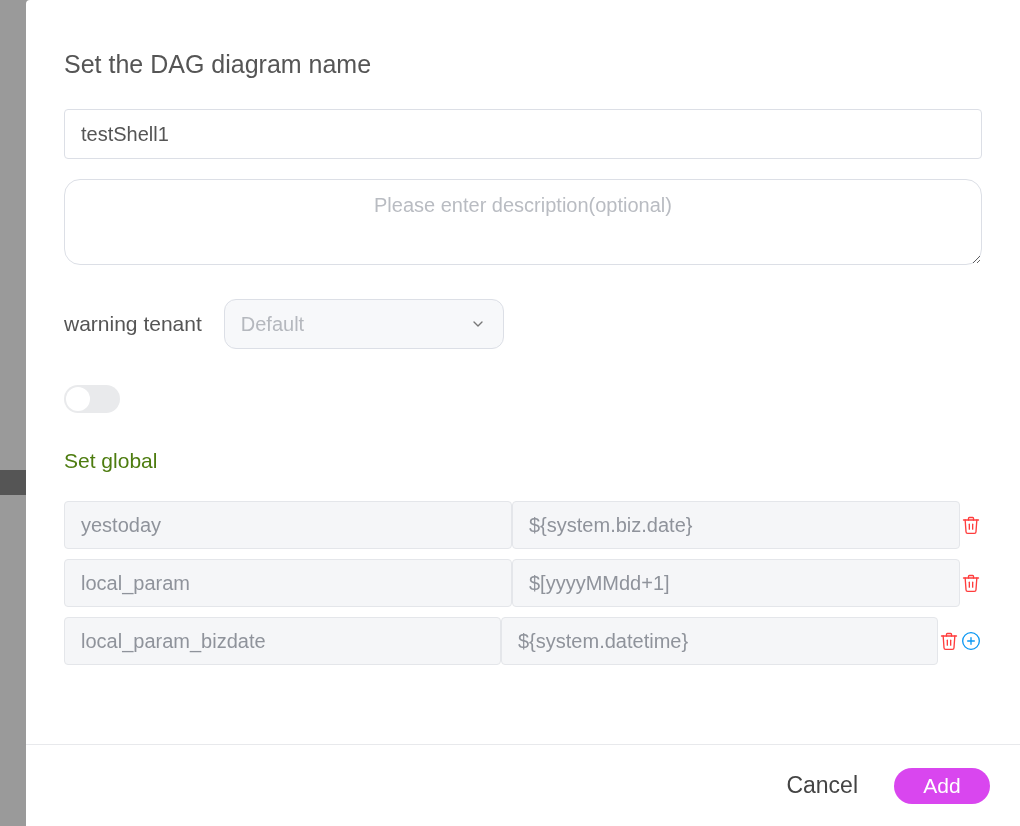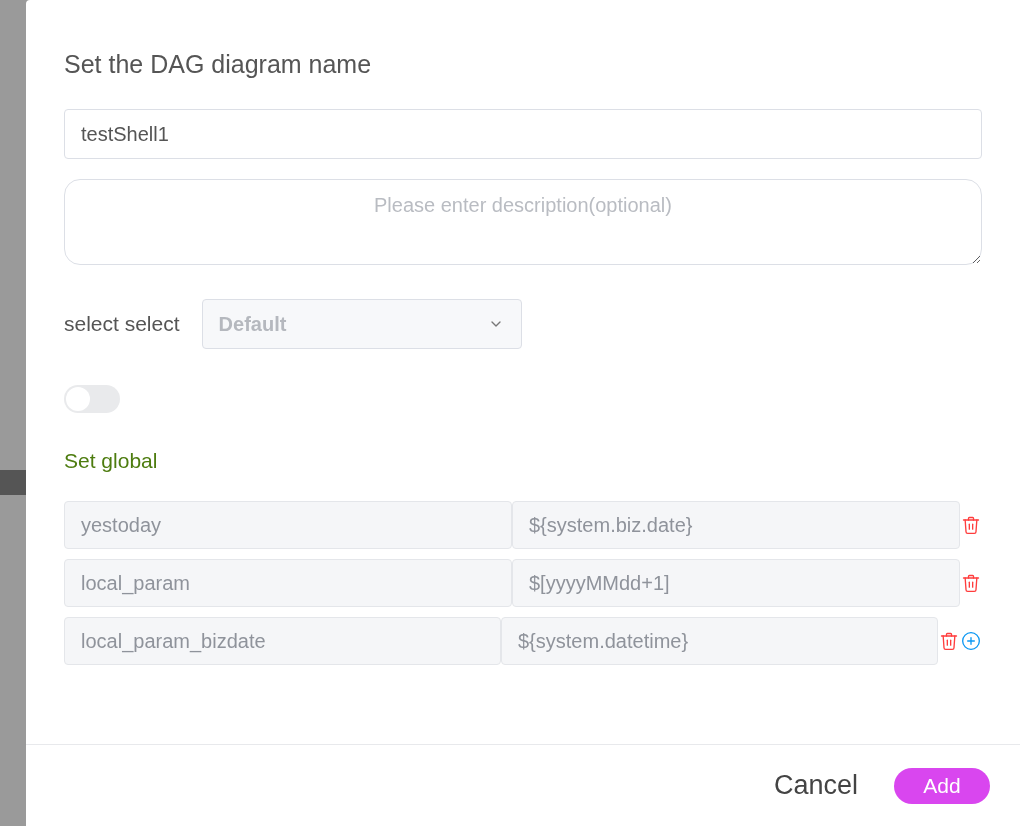--- a/index.html
+++ b/index.html
@@ -63,30 +63,29 @@
     margin-bottom: 36px;
   }
   .row-label {
     font-size: 21px;
     color: #555;
     margin-right: 22px;
     font-weight: 400;
   }
   .select {
     position: relative;
-    width: 320px;
+    width: 280px;
     height: 50px;
     border: 1px solid #dcdfe6;
-    border-radius: 4px;
+    border-radius: 12px;
     background: #f7f8fa;
     display: flex;
     align-items: center;
     padding: 0 16px;
     cursor: pointer;
-    font-weight: bold;
   }
   .select-text {
     font-size: 20px;
     color: #b5b8be;
     flex: 1;
   }
   .chevron {
     width: 18px;
     height: 18px;
     display: inline-flex;
@@ -153,21 +152,21 @@
     border-top: 1px solid #e8e9ec;
     height: 82px;
     display: flex;
     align-items: center;
     justify-content: flex-end;
     padding: 0 30px;
     gap: 30px;
     background: #fff;
   }
   .btn-cancel {
-    font-size: 27px;
+    font-size: 23px;
     color: #444;
     background: none;
     border: none;
     cursor: pointer;
   }
   .btn-add {
     font-size: 21px;
     color: #fff;
     background: #d946ef;
     border: none;
@@ -193,21 +192,21 @@
 
 <div class="modal">
 
   <div class="modal-title">Set the DAG diagram name</div>
 
   <input type="text" class="text-input" value="testShell1" style="">
 
   <textarea class="desc-textarea" placeholder="Please enter description(optional)" style=""></textarea>
 
   <div class="row">
-    <span class="row-label">select select</span>
+    <span class="row-label">warning tenant</span>
     <div class="select">
       <span class="select-text">Default</span>
       <span class="chevron">
         <svg width="16" height="16" viewBox="0 0 24 24" fill="none" stroke="currentColor" stroke-width="2" stroke-linecap="round" stroke-linejoin="round">
             <polyline points="6 9 12 15 18 9"></polyline>
           </svg>
       </span>
     </div>
   </div>
 

